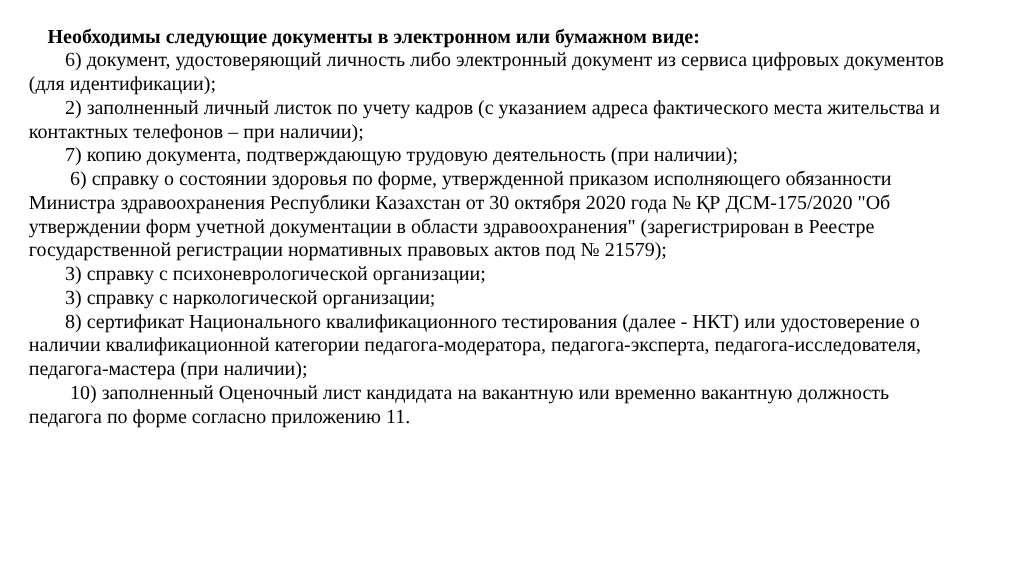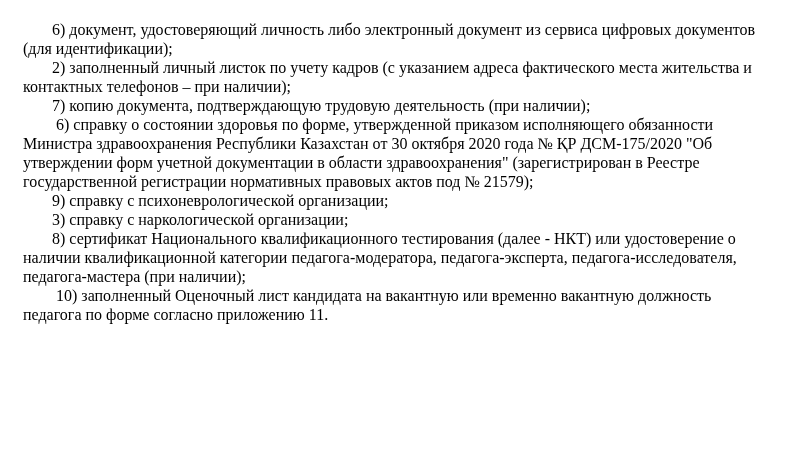--- a/index.html
+++ b/index.html
@@ -31,29 +31,30 @@
   }
   .doc p.heading {
     font-weight: 700;
     text-indent: 15px;
   }
 </style>
 </head>
 <body>
 
 <div class="doc">
+  <p class="heading">Необходимы следующие документы в электронном или бумажном виде:</p>
   <p class="item">6) документ, удостоверяющий личность либо электронный документ из сервиса цифровых документов
 (для идентификации);</p>
   <p class="item">2) заполненный личный листок по учету кадров (с указанием адреса фактического места жительства и
 контактных телефонов – при наличии);</p>
   <p class="item">7) копию документа, подтверждающую трудовую деятельность (при наличии);</p>
   <p class="item"> 6) справку о состоянии здоровья по форме, утвержденной приказом исполняющего обязанности
 Министра здравоохранения Республики Казахстан от 30 октября 2020 года № ҚР ДСМ-175/2020 "Об
 утверждении форм учетной документации в области здравоохранения" (зарегистрирован в Реестре
 государственной регистрации нормативных правовых актов под № 21579);</p>
-  <p class="item">9) справку с психоневрологической организации;</p>
+  <p class="item">3) справку с психоневрологической организации;</p>
   <p class="item">3) справку с наркологической организации;</p>
   <p class="item">8) сертификат Национального квалификационного тестирования (далее - НКТ) или удостоверение о
 наличии квалификационной категории педагога-модератора, педагога-эксперта, педагога-исследователя,
 педагога-мастера (при наличии);</p>
   <p class="item"> 10) заполненный Оценочный лист кандидата на вакантную или временно вакантную должность
 педагога по форме согласно приложению 11.</p>
 </div>
 
 </body></html>

